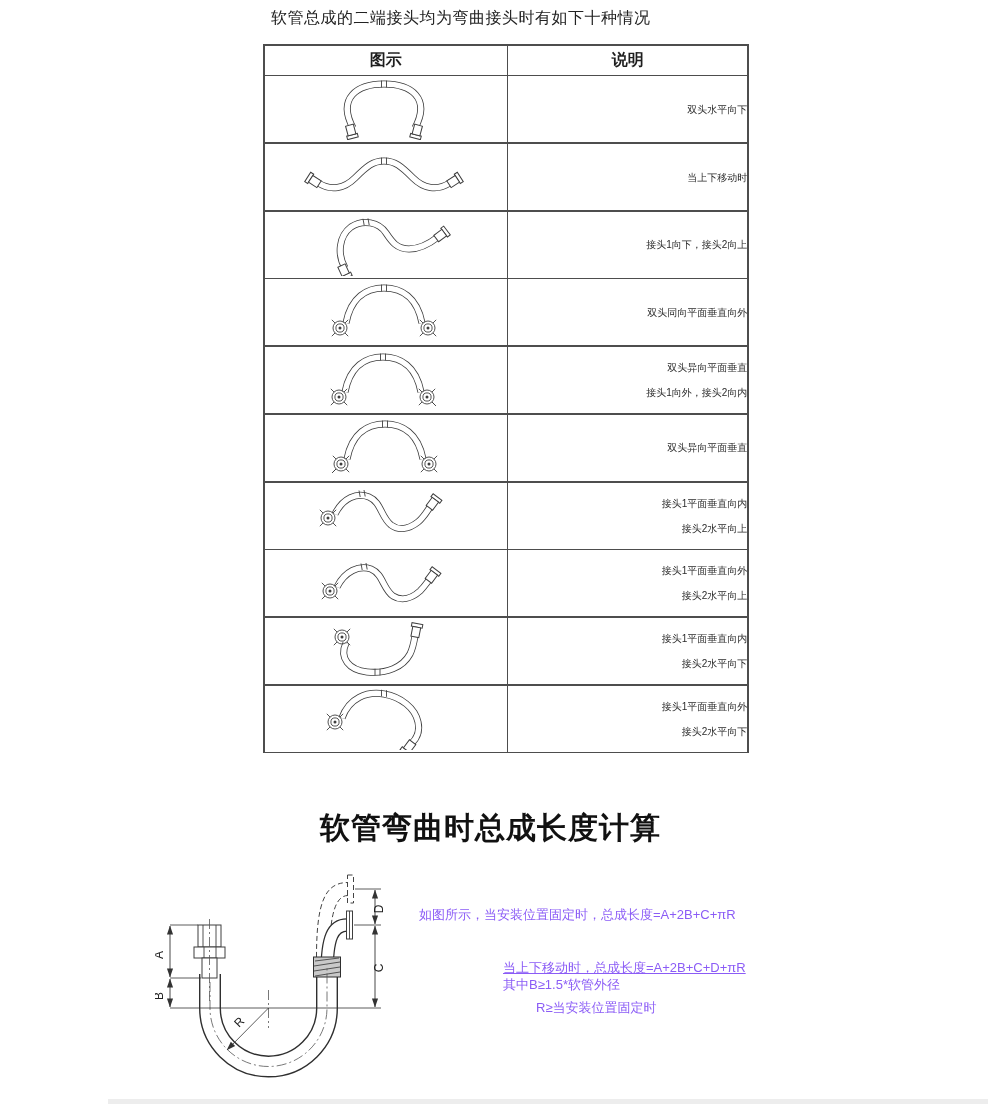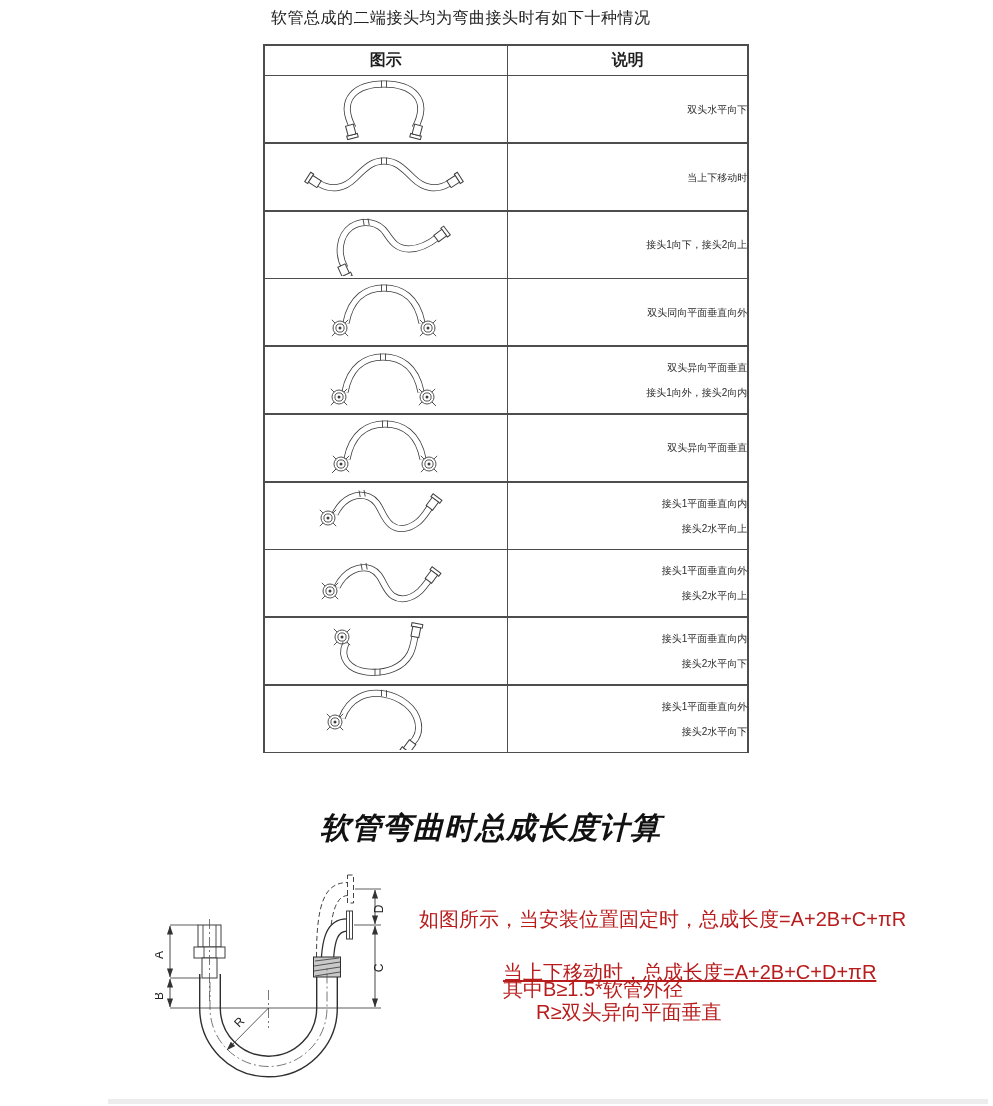--- a/index.html
+++ b/index.html
@@ -24,22 +24,22 @@
   .th{display:flex;align-items:center;justify-content:center;font-weight:bold;font-size:16px;color:#1e1e1e;}
   .img-cell{display:flex;align-items:center;justify-content:center;}
   .desc-cell{display:flex;flex-direction:column;justify-content:center;padding-left:37px;font-size:10px;line-height:25px;color:#2b2b2b;box-sizing:border-box;}
   
   .tube{fill:none;stroke:#3e3e3e;stroke-width:7;}
   .core{fill:none;stroke:#ffffff;stroke-width:5.4;}
   .thin{fill:none;stroke:#3e3e3e;stroke-width:0.9;}
   .fit{fill:#ffffff;stroke:#3e3e3e;stroke-width:1;}
   .dot{fill:#3e3e3e;}
   
-  .calc-heading{left:320px;top:808px;font-size:30px;font-weight:bold;letter-spacing:1px;color:#111;font-style:italic;}
-  .para{font-size:20px;color:#b91c1c;white-space:nowrap;}
+  .calc-heading{left:320px;top:808px;font-size:30px;font-weight:bold;letter-spacing:1px;color:#111;}
+  .para{font-size:13px;color:#8b5cf6;white-space:nowrap;}
   .p1{left:419px;top:906px;}
   .p2{left:503px;top:959px;text-decoration:underline;}
   .p3{left:503px;top:976px;}
   .p4{left:536px;top:999px;}
   
   .tube2{fill:none;stroke:#2f2f2f;stroke-width:22;}
   .core2{fill:none;stroke:#ffffff;stroke-width:19.2;}
   .tube3{fill:none;stroke:#2f2f2f;stroke-width:13.5;}
   .core3{fill:none;stroke:#ffffff;stroke-width:11;}
   .dim{stroke:#333;stroke-width:0.9;fill:none;}
@@ -214,21 +214,21 @@
     <div>接头1平面垂直向外</div>
     <div>接头2水平向下</div>
   </div>
 </div>
 
 <div class="abs calc-heading">软管弯曲时总成长度计算</div>
 
 <div class="abs para p1">如图所示，当安装位置固定时，总成长度=A+2B+C+πR</div>
 <div class="abs para p2">当上下移动时，总成长度=A+2B+C+D+πR</div>
 <div class="abs para p3">其中B≥1.5*软管外径</div>
-<div class="abs para p4">R≥双头异向平面垂直</div>
+<div class="abs para p4">R≥当安装位置固定时</div>
 
 <svg class="abs" style="left:155px;top:862px" width="235" height="232" viewBox="0 0 235 232">
 
   <path class="dash" d="M161.5,95 C161.5,40 170,20.5 193,20.5"></path>
   <path class="dash" d="M174.5,95 C174.5,48 182,33.5 193,33.5"></path>
   <rect class="dash" x="192.5" y="13" width="6" height="28"></rect>
 
   <path class="tube2" d="M55,112 L55,146 A58.5,58.5 0 0 0 172,146 L172,100"></path>
   <path class="core2" d="M55,112 L55,146 A58.5,58.5 0 0 0 172,146 L172,100"></path>
 

